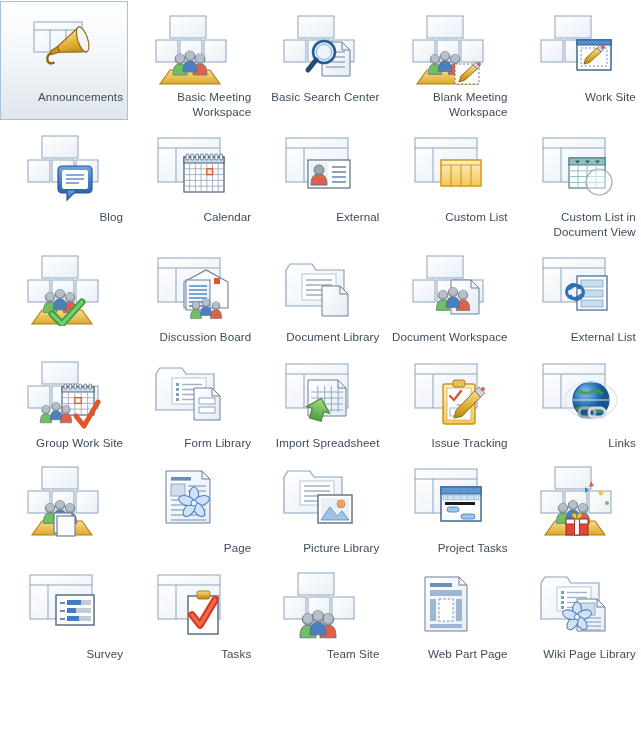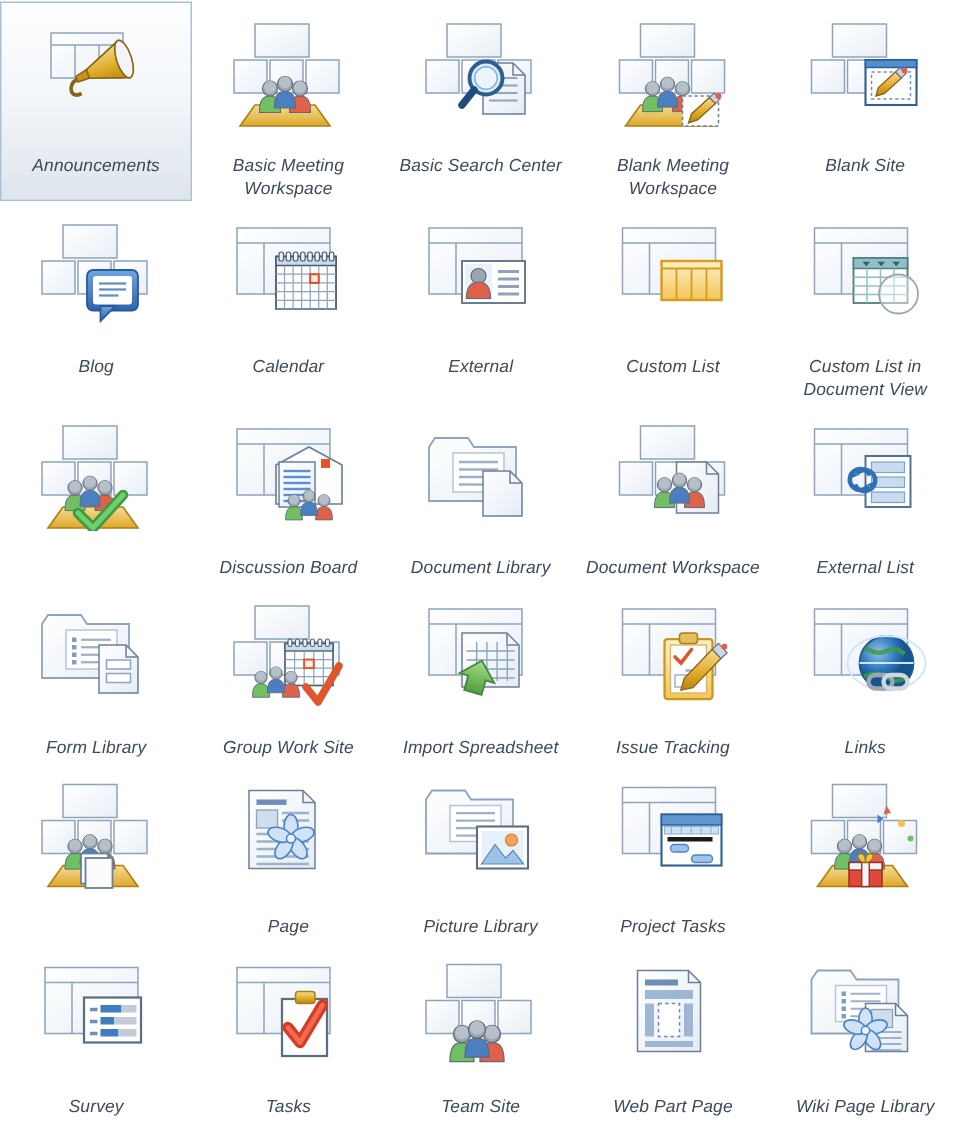--- a/index.html
+++ b/index.html
@@ -31,29 +31,28 @@
   .tile.selected{
     border:1px solid #a6c0d6;
     background:linear-gradient(to bottom,#fdfeff 0%,#f4f7fa 45%,#dfe5ec 100%);
   }
   .icon-wrap{
     width:86px;height:74px;
     display:flex;align-items:center;justify-content:center;
   }
   .icon-wrap svg{display:block;}
   .tile-label{
-    margin-top:18px;
+    margin-top:4px;
     width:118px;
-    text-align:center;
+    text-align:right;
     font-size:11.6px;
     line-height:14.5px;
     color:#3c4a5a;
     letter-spacing:.1px;
     word-wrap:break-word;
-    font-style:italic;
   }
 </style>
 </head>
 <body>
 
 <div id="grid">
     <div class="tile selected">
       <div class="icon-wrap">
         <svg width="84" height="74" viewBox="0 0 84 74">
 <defs>
@@ -340,21 +339,21 @@
     <rect x="42" y="28" width="34" height="30" fill="#ffffff" stroke="#2f5f93" stroke-width="1.4"></rect>
     <rect x="42" y="28" width="34" height="5" fill="#4f8fd0" stroke="#2f5f93" stroke-width="1"></rect>
     <rect x="46" y="36" width="26" height="18" fill="#fdfdfd" stroke="#7e93ad" stroke-dasharray="2.2,1.8"></rect>
     <g transform="translate(47,36)">
       <path d="M2,16 L3.5,10.5 L15,0 L19,4 L7.5,14.5 Z" fill="url(#gold)" stroke="#8a6410" stroke-width=".9"></path>
       <path d="M15,0 L18,-3 L22,1 L19,4 Z" fill="#cfd6de" stroke="#6b7480" stroke-width=".8"></path>
       <circle cx="21" cy="-1" r="2" fill="#e0614a"></circle>
     </g>
         </svg>
       </div>
-      <div class="tile-label">Blank Site</div>
+      <div class="tile-label">Work Site</div>
     </div>
     <div class="tile">
       <div class="icon-wrap">
         <svg width="84" height="74" viewBox="0 0 84 74">
 <defs>
   <linearGradient id="pgf" x1="0" y1="0" x2="1" y2="1">
     <stop offset="0%" stop-color="#ffffff"></stop>
               <stop offset="100%" stop-color="#e9eff6"></stop>
   </linearGradient>
   <linearGradient id="docf" x1="0" y1="0" x2="1" y2="1">
@@ -982,77 +981,20 @@
   <linearGradient id="green" x1="0" y1="0" x2="0" y2="1">
     <stop offset="0%" stop-color="#a9dd86"></stop>
               <stop offset="100%" stop-color="#4f9e3f"></stop>
   </linearGradient>
   <radialGradient id="globe" cx="35%" cy="30%">
     <stop offset="0%" stop-color="#8fc4ec"></stop>
               <stop offset="70%" stop-color="#2a72b8"></stop>
               <stop offset="100%" stop-color="#17548f"></stop>
   </radialGradient>
 </defs>
-    <path d="M6,16 L10,10 L32,10 L36,16 L64,16 L64,52 L6,52 Z" fill="url(#pgf)" stroke="#8ea4bd" stroke-width="1.2"></path>
-    <rect x="22" y="20" width="34" height="26" fill="#ffffff" stroke="#b6c5d6"></rect>
-    <rect x="26" y="25" width="3" height="3" fill="#7e9ec0"></rect>
-          <line x1="32" y1="26.5" x2="52" y2="26.5" stroke="#9db1c8" stroke-width="1.5"></line>
-          <rect x="26" y="30" width="3" height="3" fill="#7e9ec0"></rect>
-          <line x1="32" y1="31.5" x2="52" y2="31.5" stroke="#9db1c8" stroke-width="1.5"></line>
-          <rect x="26" y="35" width="3" height="3" fill="#7e9ec0"></rect>
-          <line x1="32" y1="36.5" x2="52" y2="36.5" stroke="#9db1c8" stroke-width="1.5"></line>
-          <rect x="26" y="40" width="3" height="3" fill="#7e9ec0"></rect>
-          <line x1="32" y1="41.5" x2="52" y2="41.5" stroke="#9db1c8" stroke-width="1.5"></line>
-    <path d="M44,30 L62,30 L70,38 L70,62 L44,62 Z" fill="url(#docf)" stroke="#6b7f99" stroke-width="1"></path>
-       <path d="M62,30 L62,38 L70,38" fill="none" stroke="#6b7f99" stroke-width="1"></path>
-    <rect x="49" y="40" width="16" height="6" fill="#ffffff" stroke="#8ea4bd" stroke-width="1"></rect>
-          <rect x="49" y="49" width="16" height="6" fill="#ffffff" stroke="#8ea4bd" stroke-width="1"></rect>
-        </svg>
-      </div>
-      <div class="tile-label">Form Library</div>
-    </div>
-    <div class="tile">
-      <div class="icon-wrap">
-        <svg width="84" height="74" viewBox="0 0 84 74">
-<defs>
-  <linearGradient id="pgf" x1="0" y1="0" x2="1" y2="1">
-    <stop offset="0%" stop-color="#ffffff"></stop>
-              <stop offset="100%" stop-color="#e9eff6"></stop>
-  </linearGradient>
-  <linearGradient id="docf" x1="0" y1="0" x2="1" y2="1">
-    <stop offset="0%" stop-color="#ffffff"></stop>
-              <stop offset="100%" stop-color="#e4ecf4"></stop>
-  </linearGradient>
-  <linearGradient id="gold" x1="0" y1="0" x2="0" y2="1">
-    <stop offset="0%" stop-color="#f6dd96"></stop>
-              <stop offset="55%" stop-color="#e0ad2e"></stop>
-              <stop offset="100%" stop-color="#b8860e"></stop>
-  </linearGradient>
-  <linearGradient id="goldlite" x1="0" y1="0" x2="0" y2="1">
-    <stop offset="0%" stop-color="#fdf0c6"></stop>
-              <stop offset="100%" stop-color="#f3c65a"></stop>
-  </linearGradient>
-  <linearGradient id="tblf" x1="0" y1="0" x2="0" y2="1">
-    <stop offset="0%" stop-color="#f7dc92"></stop>
-              <stop offset="100%" stop-color="#dda82a"></stop>
-  </linearGradient>
-  <linearGradient id="blue" x1="0" y1="0" x2="0" y2="1">
-    <stop offset="0%" stop-color="#6fa6e0"></stop>
-              <stop offset="100%" stop-color="#2f63ad"></stop>
-  </linearGradient>
-  <linearGradient id="green" x1="0" y1="0" x2="0" y2="1">
-    <stop offset="0%" stop-color="#a9dd86"></stop>
-              <stop offset="100%" stop-color="#4f9e3f"></stop>
-  </linearGradient>
-  <radialGradient id="globe" cx="35%" cy="30%">
-    <stop offset="0%" stop-color="#8fc4ec"></stop>
-              <stop offset="70%" stop-color="#2a72b8"></stop>
-              <stop offset="100%" stop-color="#17548f"></stop>
-  </radialGradient>
-</defs>
   <rect x="20" y="4" width="36" height="22" fill="url(#pgf)" stroke="#8ea4bd" stroke-width="1"></rect>
   <rect x="6" y="28" width="22" height="22" fill="url(#pgf)" stroke="#8ea4bd" stroke-width="1"></rect>
   <rect x="30" y="28" width="22" height="22" fill="url(#pgf)" stroke="#8ea4bd" stroke-width="1"></rect>
   <rect x="54" y="28" width="22" height="22" fill="url(#pgf)" stroke="#8ea4bd" stroke-width="1"></rect>
     <g transform="translate(40,26)">
       <rect x="0" y="3" width="32" height="28" fill="#ffffff" stroke="#4a5a6b" stroke-width="1.1"></rect>
       <rect x="0" y="3" width="32" height="5" fill="#c9dcee" stroke="#4a5a6b" stroke-width=".9"></rect>
       <rect x="2" y="0" width="2.6" height="5" rx="1.2" fill="#eef4fa" stroke="#4a5a6b" stroke-width=".7"></rect>
             <rect x="7" y="0" width="2.6" height="5" rx="1.2" fill="#eef4fa" stroke="#4a5a6b" stroke-width=".7"></rect>
             <rect x="12" y="0" width="2.6" height="5" rx="1.2" fill="#eef4fa" stroke="#4a5a6b" stroke-width=".7"></rect>
@@ -1081,20 +1023,77 @@
     </g>
     <g transform="translate(34,52) scale(0.82)">
       <path d="M-7,12 C-7,4 -5,1 0,1 C5,1 7,4 7,12 Z" fill="#4a7fc1" stroke="#5d6b7a" stroke-width=".7"></path>
       <circle cx="0" cy="-4" r="5" fill="#9aa5b1" stroke="#5d6b7a" stroke-width=".7"></circle>
       <circle cx="0" cy="-5" r="4" fill="#b7c0c9"></circle>
     </g>
     <path d="M54,58 L62,68 L76,44" fill="none" stroke="#e0552c" stroke-width="5" stroke-linecap="round" stroke-linejoin="round"></path>
         </svg>
       </div>
       <div class="tile-label">Group Work Site</div>
+    </div>
+    <div class="tile">
+      <div class="icon-wrap">
+        <svg width="84" height="74" viewBox="0 0 84 74">
+<defs>
+  <linearGradient id="pgf" x1="0" y1="0" x2="1" y2="1">
+    <stop offset="0%" stop-color="#ffffff"></stop>
+              <stop offset="100%" stop-color="#e9eff6"></stop>
+  </linearGradient>
+  <linearGradient id="docf" x1="0" y1="0" x2="1" y2="1">
+    <stop offset="0%" stop-color="#ffffff"></stop>
+              <stop offset="100%" stop-color="#e4ecf4"></stop>
+  </linearGradient>
+  <linearGradient id="gold" x1="0" y1="0" x2="0" y2="1">
+    <stop offset="0%" stop-color="#f6dd96"></stop>
+              <stop offset="55%" stop-color="#e0ad2e"></stop>
+              <stop offset="100%" stop-color="#b8860e"></stop>
+  </linearGradient>
+  <linearGradient id="goldlite" x1="0" y1="0" x2="0" y2="1">
+    <stop offset="0%" stop-color="#fdf0c6"></stop>
+              <stop offset="100%" stop-color="#f3c65a"></stop>
+  </linearGradient>
+  <linearGradient id="tblf" x1="0" y1="0" x2="0" y2="1">
+    <stop offset="0%" stop-color="#f7dc92"></stop>
+              <stop offset="100%" stop-color="#dda82a"></stop>
+  </linearGradient>
+  <linearGradient id="blue" x1="0" y1="0" x2="0" y2="1">
+    <stop offset="0%" stop-color="#6fa6e0"></stop>
+              <stop offset="100%" stop-color="#2f63ad"></stop>
+  </linearGradient>
+  <linearGradient id="green" x1="0" y1="0" x2="0" y2="1">
+    <stop offset="0%" stop-color="#a9dd86"></stop>
+              <stop offset="100%" stop-color="#4f9e3f"></stop>
+  </linearGradient>
+  <radialGradient id="globe" cx="35%" cy="30%">
+    <stop offset="0%" stop-color="#8fc4ec"></stop>
+              <stop offset="70%" stop-color="#2a72b8"></stop>
+              <stop offset="100%" stop-color="#17548f"></stop>
+  </radialGradient>
+</defs>
+    <path d="M6,16 L10,10 L32,10 L36,16 L64,16 L64,52 L6,52 Z" fill="url(#pgf)" stroke="#8ea4bd" stroke-width="1.2"></path>
+    <rect x="22" y="20" width="34" height="26" fill="#ffffff" stroke="#b6c5d6"></rect>
+    <rect x="26" y="25" width="3" height="3" fill="#7e9ec0"></rect>
+          <line x1="32" y1="26.5" x2="52" y2="26.5" stroke="#9db1c8" stroke-width="1.5"></line>
+          <rect x="26" y="30" width="3" height="3" fill="#7e9ec0"></rect>
+          <line x1="32" y1="31.5" x2="52" y2="31.5" stroke="#9db1c8" stroke-width="1.5"></line>
+          <rect x="26" y="35" width="3" height="3" fill="#7e9ec0"></rect>
+          <line x1="32" y1="36.5" x2="52" y2="36.5" stroke="#9db1c8" stroke-width="1.5"></line>
+          <rect x="26" y="40" width="3" height="3" fill="#7e9ec0"></rect>
+          <line x1="32" y1="41.5" x2="52" y2="41.5" stroke="#9db1c8" stroke-width="1.5"></line>
+    <path d="M44,30 L62,30 L70,38 L70,62 L44,62 Z" fill="url(#docf)" stroke="#6b7f99" stroke-width="1"></path>
+       <path d="M62,30 L62,38 L70,38" fill="none" stroke="#6b7f99" stroke-width="1"></path>
+    <rect x="49" y="40" width="16" height="6" fill="#ffffff" stroke="#8ea4bd" stroke-width="1"></rect>
+          <rect x="49" y="49" width="16" height="6" fill="#ffffff" stroke="#8ea4bd" stroke-width="1"></rect>
+        </svg>
+      </div>
+      <div class="tile-label">Form Library</div>
     </div>
     <div class="tile">
       <div class="icon-wrap">
         <svg width="84" height="74" viewBox="0 0 84 74">
 <defs>
   <linearGradient id="pgf" x1="0" y1="0" x2="1" y2="1">
     <stop offset="0%" stop-color="#ffffff"></stop>
               <stop offset="100%" stop-color="#e9eff6"></stop>
   </linearGradient>
   <linearGradient id="docf" x1="0" y1="0" x2="1" y2="1">

